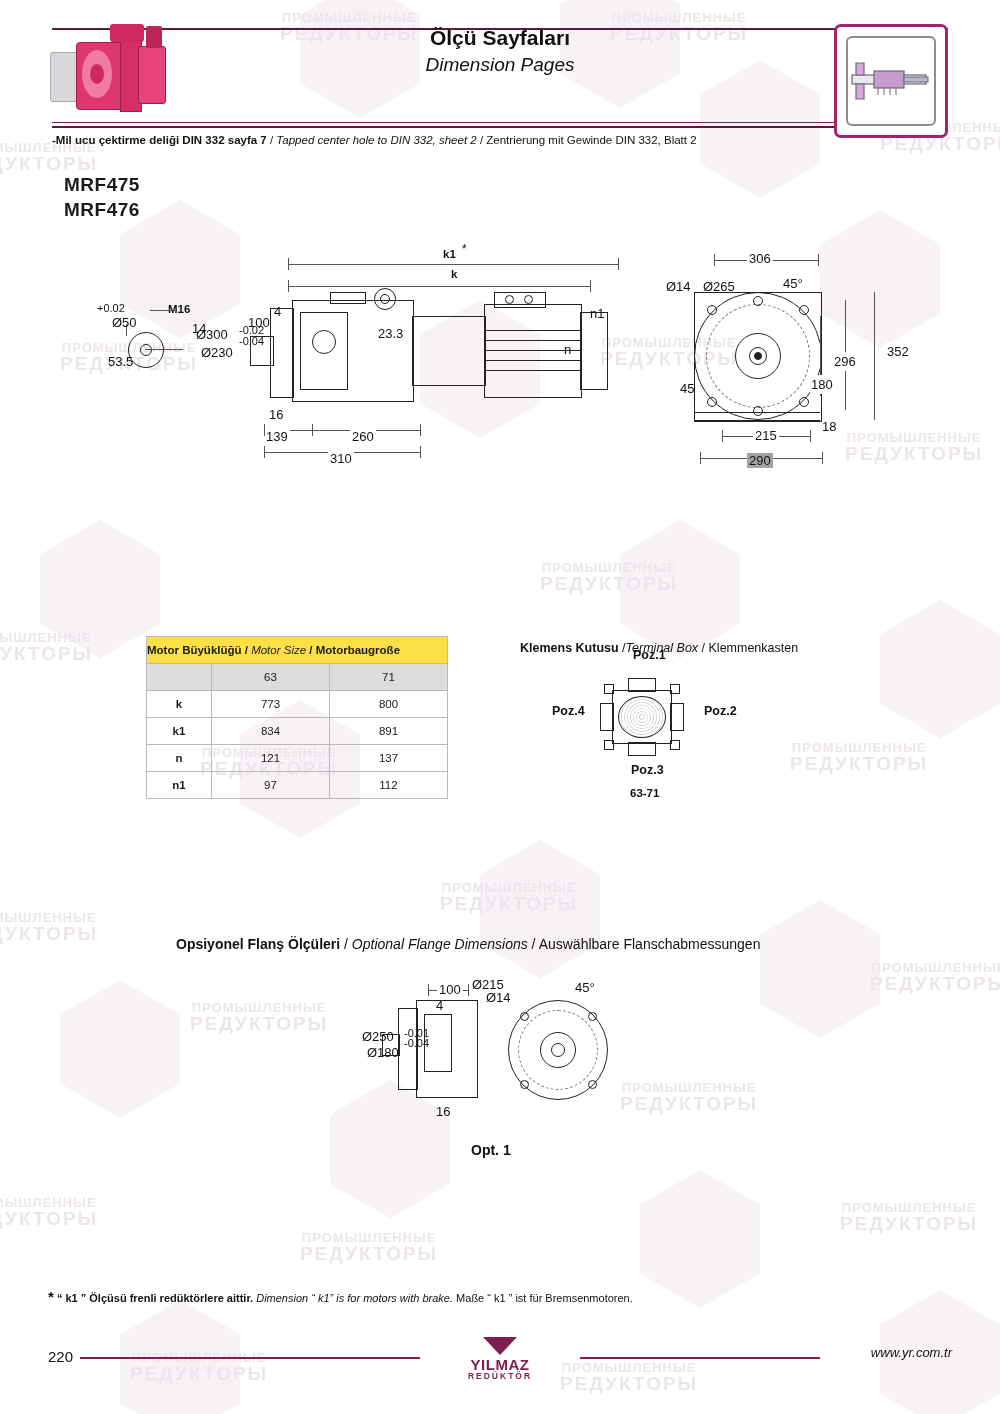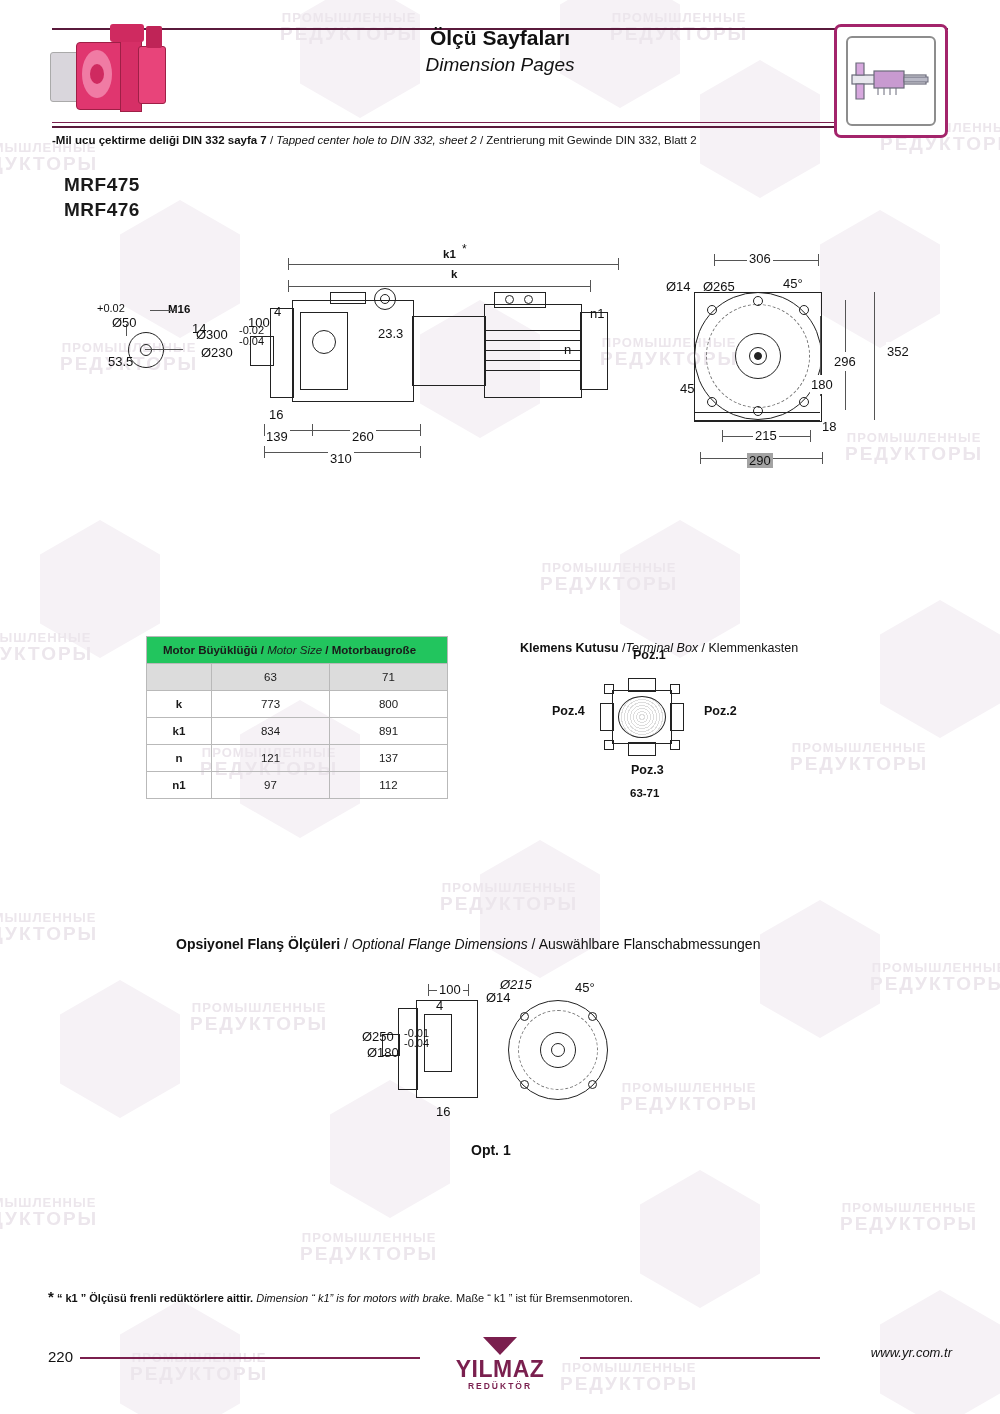--- a/index.html
+++ b/index.html
@@ -58,21 +58,21 @@
   .dimsm{position:absolute;font-size:11px;color:#111;white-space:nowrap;line-height:9px;}
   .lineh{position:absolute;height:1px;background:#222;}
   .linev{position:absolute;width:1px;background:#222;}
   .thin{background:#555;}
   .rect{position:absolute;border:1px solid #222;}
   .circ{position:absolute;border:1px solid #222;border-radius:50%;}
 
   
   .tbl{position:absolute;border-collapse:collapse;font-size:11.5px;}
   .tbl td,.tbl th{border:1px solid #b9b9b9;text-align:center;}
-  .tbl .hdrcell{background:#22c55e;font-weight:bold;padding:7px 16px;text-align:left;}
+  .tbl .hdrcell{background:#fde047;font-weight:bold;padding:7px 0;text-align:left;}
   .tbl .hdrcell i{font-style:italic;font-weight:normal;}
   .tbl .szcell{background:#dcdcdc;font-weight:normal;height:24px;}
   .tbl .rowlbl{font-weight:bold;width:62px;height:24px;}
   .tbl .val{width:115px;height:24px;}
 
   
   .cap{position:absolute;font-size:12.5px;color:#111;white-space:nowrap;}
   .cap b{font-weight:bold;}
   .cap i{font-style:italic;}
   .cap-lg{font-size:14px;}
@@ -83,21 +83,21 @@
   
   .footnote{position:absolute;left:48px;top:1288px;font-size:11px;color:#111;}
   .footnote .star{color:#111;font-size:15px;font-weight:bold;}
   .footnote b{font-weight:bold;}
   .footnote i{font-style:italic;}
 
   
   .pg{position:absolute;left:48px;top:1348px;font-size:15px;color:#111;}
   .frule{position:absolute;height:1.5px;background:#7a1f4e;top:1357px;}
   .logo{position:absolute;left:425px;top:1337px;width:150px;text-align:center;}
-  .logo-name{font-size:23px;font-weight:bold;color:#7a1f4e;letter-spacing:.5px;}
+  .logo-name{font-size:15px;font-weight:bold;color:#7a1f4e;letter-spacing:.5px;}
   .logo-sub{font-size:8.5px;font-weight:bold;color:#7a1f4e;letter-spacing:2px;margin-top:-2px;}
   .logo-mark{width:34px;height:18px;margin:0 auto 1px;background:#7a1f4e;
              clip-path:polygon(0 0,100% 0,50% 100%);}
   .url{position:absolute;right:48px;top:1345px;font-size:13px;font-style:italic;color:#111;}
 </style>
 </head>
 <body>
 
 <div class="wm-layer">
 
@@ -451,21 +451,21 @@
   <div class="dim" style="left:436px;top:1104px;">16</div>
 
   <div class="circ" style="left:508px;top:1000px;width:98px;height:98px;"></div>
   <div class="circ" style="left:518px;top:1010px;width:78px;height:78px;border-style:dashed;border-color:#777;"></div>
   <div class="circ" style="left:540px;top:1032px;width:34px;height:34px;"></div>
   <div class="circ" style="left:551px;top:1043px;width:12px;height:12px;"></div>
   <div class="circ" style="left:520px;top:1012px;width:7px;height:7px;"></div>
   <div class="circ" style="left:588px;top:1012px;width:7px;height:7px;"></div>
   <div class="circ" style="left:520px;top:1080px;width:7px;height:7px;"></div>
   <div class="circ" style="left:588px;top:1080px;width:7px;height:7px;"></div>
-  <div class="dim" style="left:500px;top:977px;font-style:italic;">Ø215</div>
+  <div class="dim" style="left:472px;top:977px;">Ø215</div>
   <div class="dim" style="left:486px;top:990px;">Ø14</div>
   <div class="dim" style="left:575px;top:980px;">45°</div>
 
   <div class="dimb" style="left:471px;top:1142px;font-size:14px;">Opt. 1</div>
 </div>
 
 <div class="footnote">
   <span class="star">*</span>
   <b>“ k1 ” Ölçüsü frenli redüktörlere aittir.</b>
   <i>Dimension “ k1” is for motors with brake.</i>

